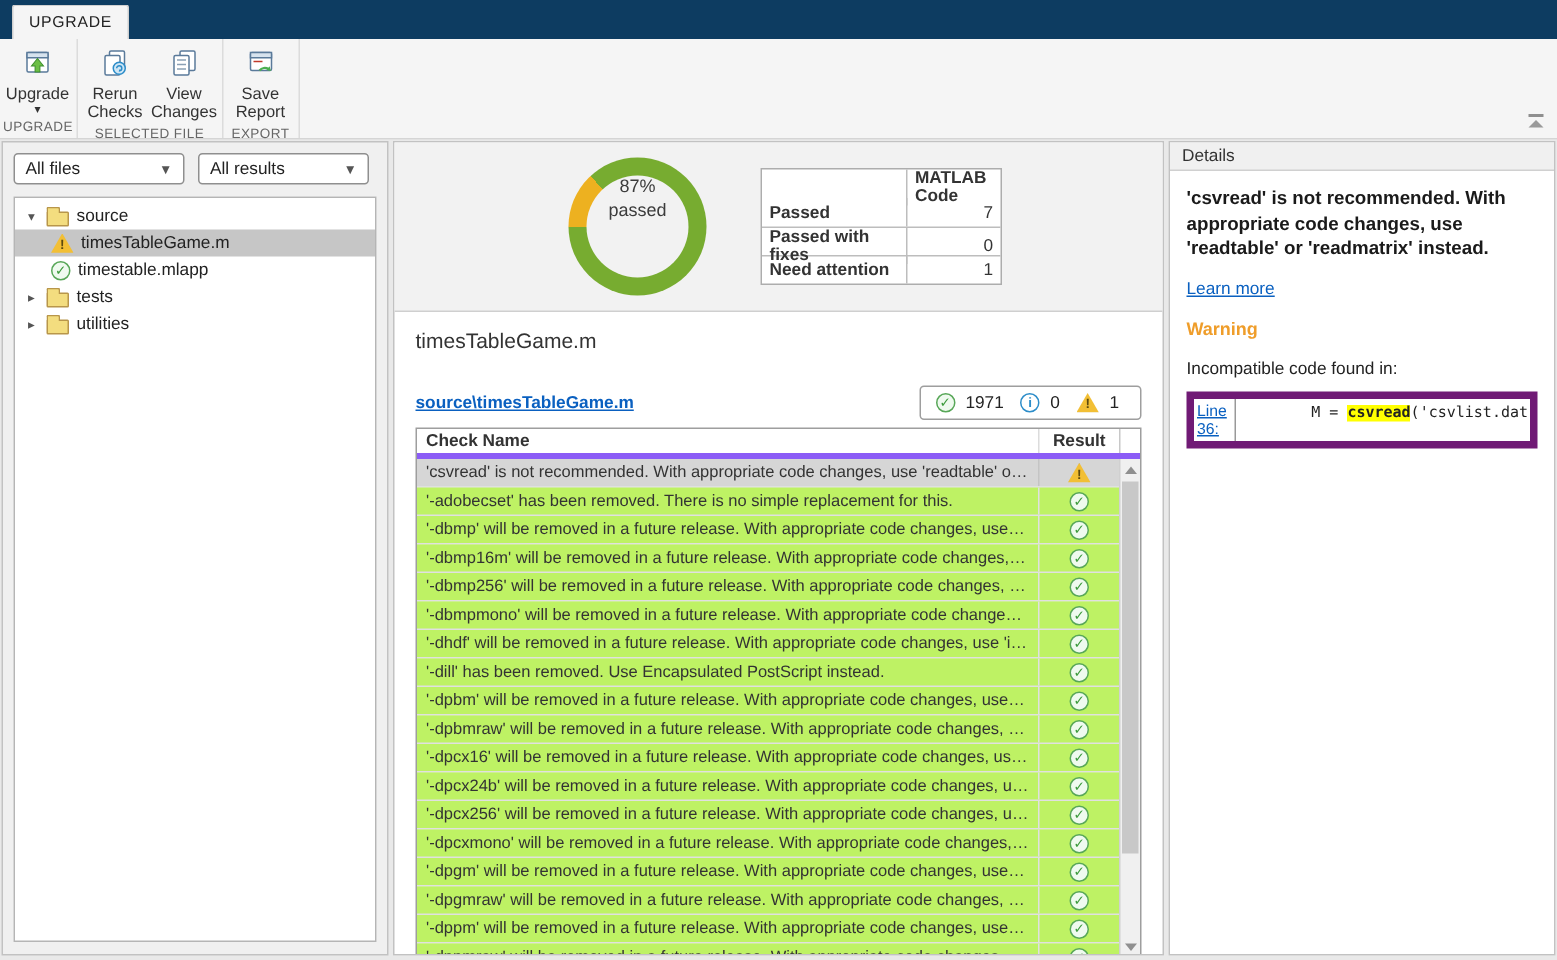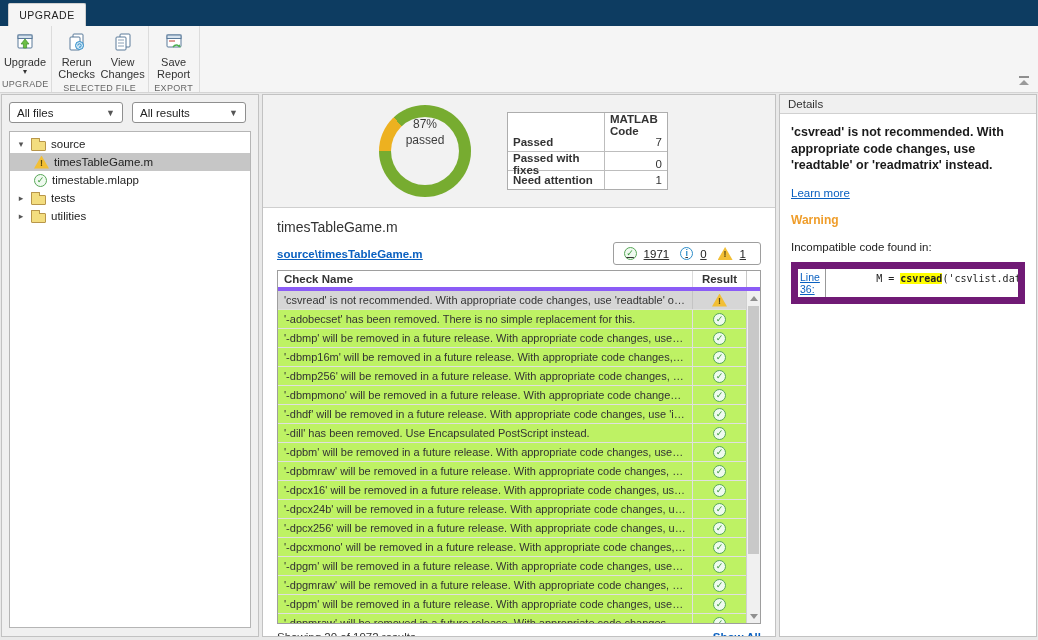--- a/index.html
+++ b/index.html
@@ -67,21 +67,21 @@
   .summary-table { margin-left:36px; border:1px solid #adadad; background:#fff; font-size:11.5px; }
   .sum-row { display:grid; grid-template-columns:97px 62px; height:19px; }
   .sum-row + .sum-row { border-top:1px solid #bdbdbd; }
   .sum-cell { display:flex; align-items:center; padding:0 5px; }
   .sum-cell.head { font-weight:bold; justify-content:center; }
   .sum-cell.lab { font-weight:bold; border-right:1px solid #bdbdbd; }
   .sum-cell.val { justify-content:flex-end; }
 
   .report { flex:1; padding:11px 14px 0 14px; display:flex; flex-direction:column; overflow:hidden; }
   .report-title { font-size:14px; font-weight:normal; color:#333; }
-  .link-row { display:flex; align-items:center; justify-content:space-between; margin-top:7px; height:28px;text-decoration:underline; }
+  .link-row { display:flex; align-items:center; justify-content:space-between; margin-top:22px; height:28px; }
   a.link { color:#0a60c0; text-decoration:underline; cursor:pointer; }
   .file-link { font-weight:bold; font-size:11.5px; }
   .badge-box { display:inline-flex; align-items:center; gap:7px; border:1px solid #9e9e9e; border-radius:3px;
     background:#fff; padding:4px 10px; font-size:11.5px; color:#222; }
   .badge-num { margin-right:4px; }
 
   .check-table { margin-top:5px; border:1px solid #9e9e9e; position:relative; flex:none; }
   .ct-head { display:grid; grid-template-columns:1fr 54px 14px; height:20px; border-bottom:4px solid #8b5cf6; font-weight:bold; font-size:11.5px; background:#fff; }
   .ct-head .h1 { display:flex; align-items:center; padding-left:6px; }
   .ct-head .h2 { display:flex; align-items:center; justify-content:center; border-left:1px solid #dcdcdc; }
@@ -106,21 +106,21 @@
 
   
   .details-panel { width:258px; display:flex; flex-direction:column; background:#fff; }
   .panel-header-gray { height:19px; background:#f0f0f0; border-bottom:1px solid #d0d0d0; display:flex; align-items:center;
     padding:0 8px; font-size:11.5px; color:#333; }
   .details-body { padding:10px 11px; }
   .details-msg { font-weight:bold; font-size:12.5px; line-height:1.32; color:#1a1a1a; }
   .learn-more { display:inline-block; margin-top:13px; font-size:11.5px; }
   .severity { margin-top:13px; font-weight:bold; font-size:12px; color:#ef9d2a; }
   .found-in { margin-top:14px; font-size:11.5px; color:#222; }
-  .code-table { margin-top:9px; border:7px solid #701a75; display:grid; grid-template-columns:28px 1fr; }
+  .code-table { margin-top:9px; border:5px solid #701a75; display:grid; grid-template-columns:28px 1fr; }
   .line-cell { border-right:1px solid #999; padding:2px 2px; font-size:10.5px; line-height:1.15; }
   .code-cell { padding:4px 2px; font-family:"DejaVu Sans Mono","Liberation Mono",monospace; font-size:10px;
     white-space:pre; overflow:hidden; color:#222; }
   .hl { background:#ffff00;font-weight:bold; }
 </style>
 </head>
 <body>
 
 <div class="titlebar">
   <div class="ribbon-tab">

